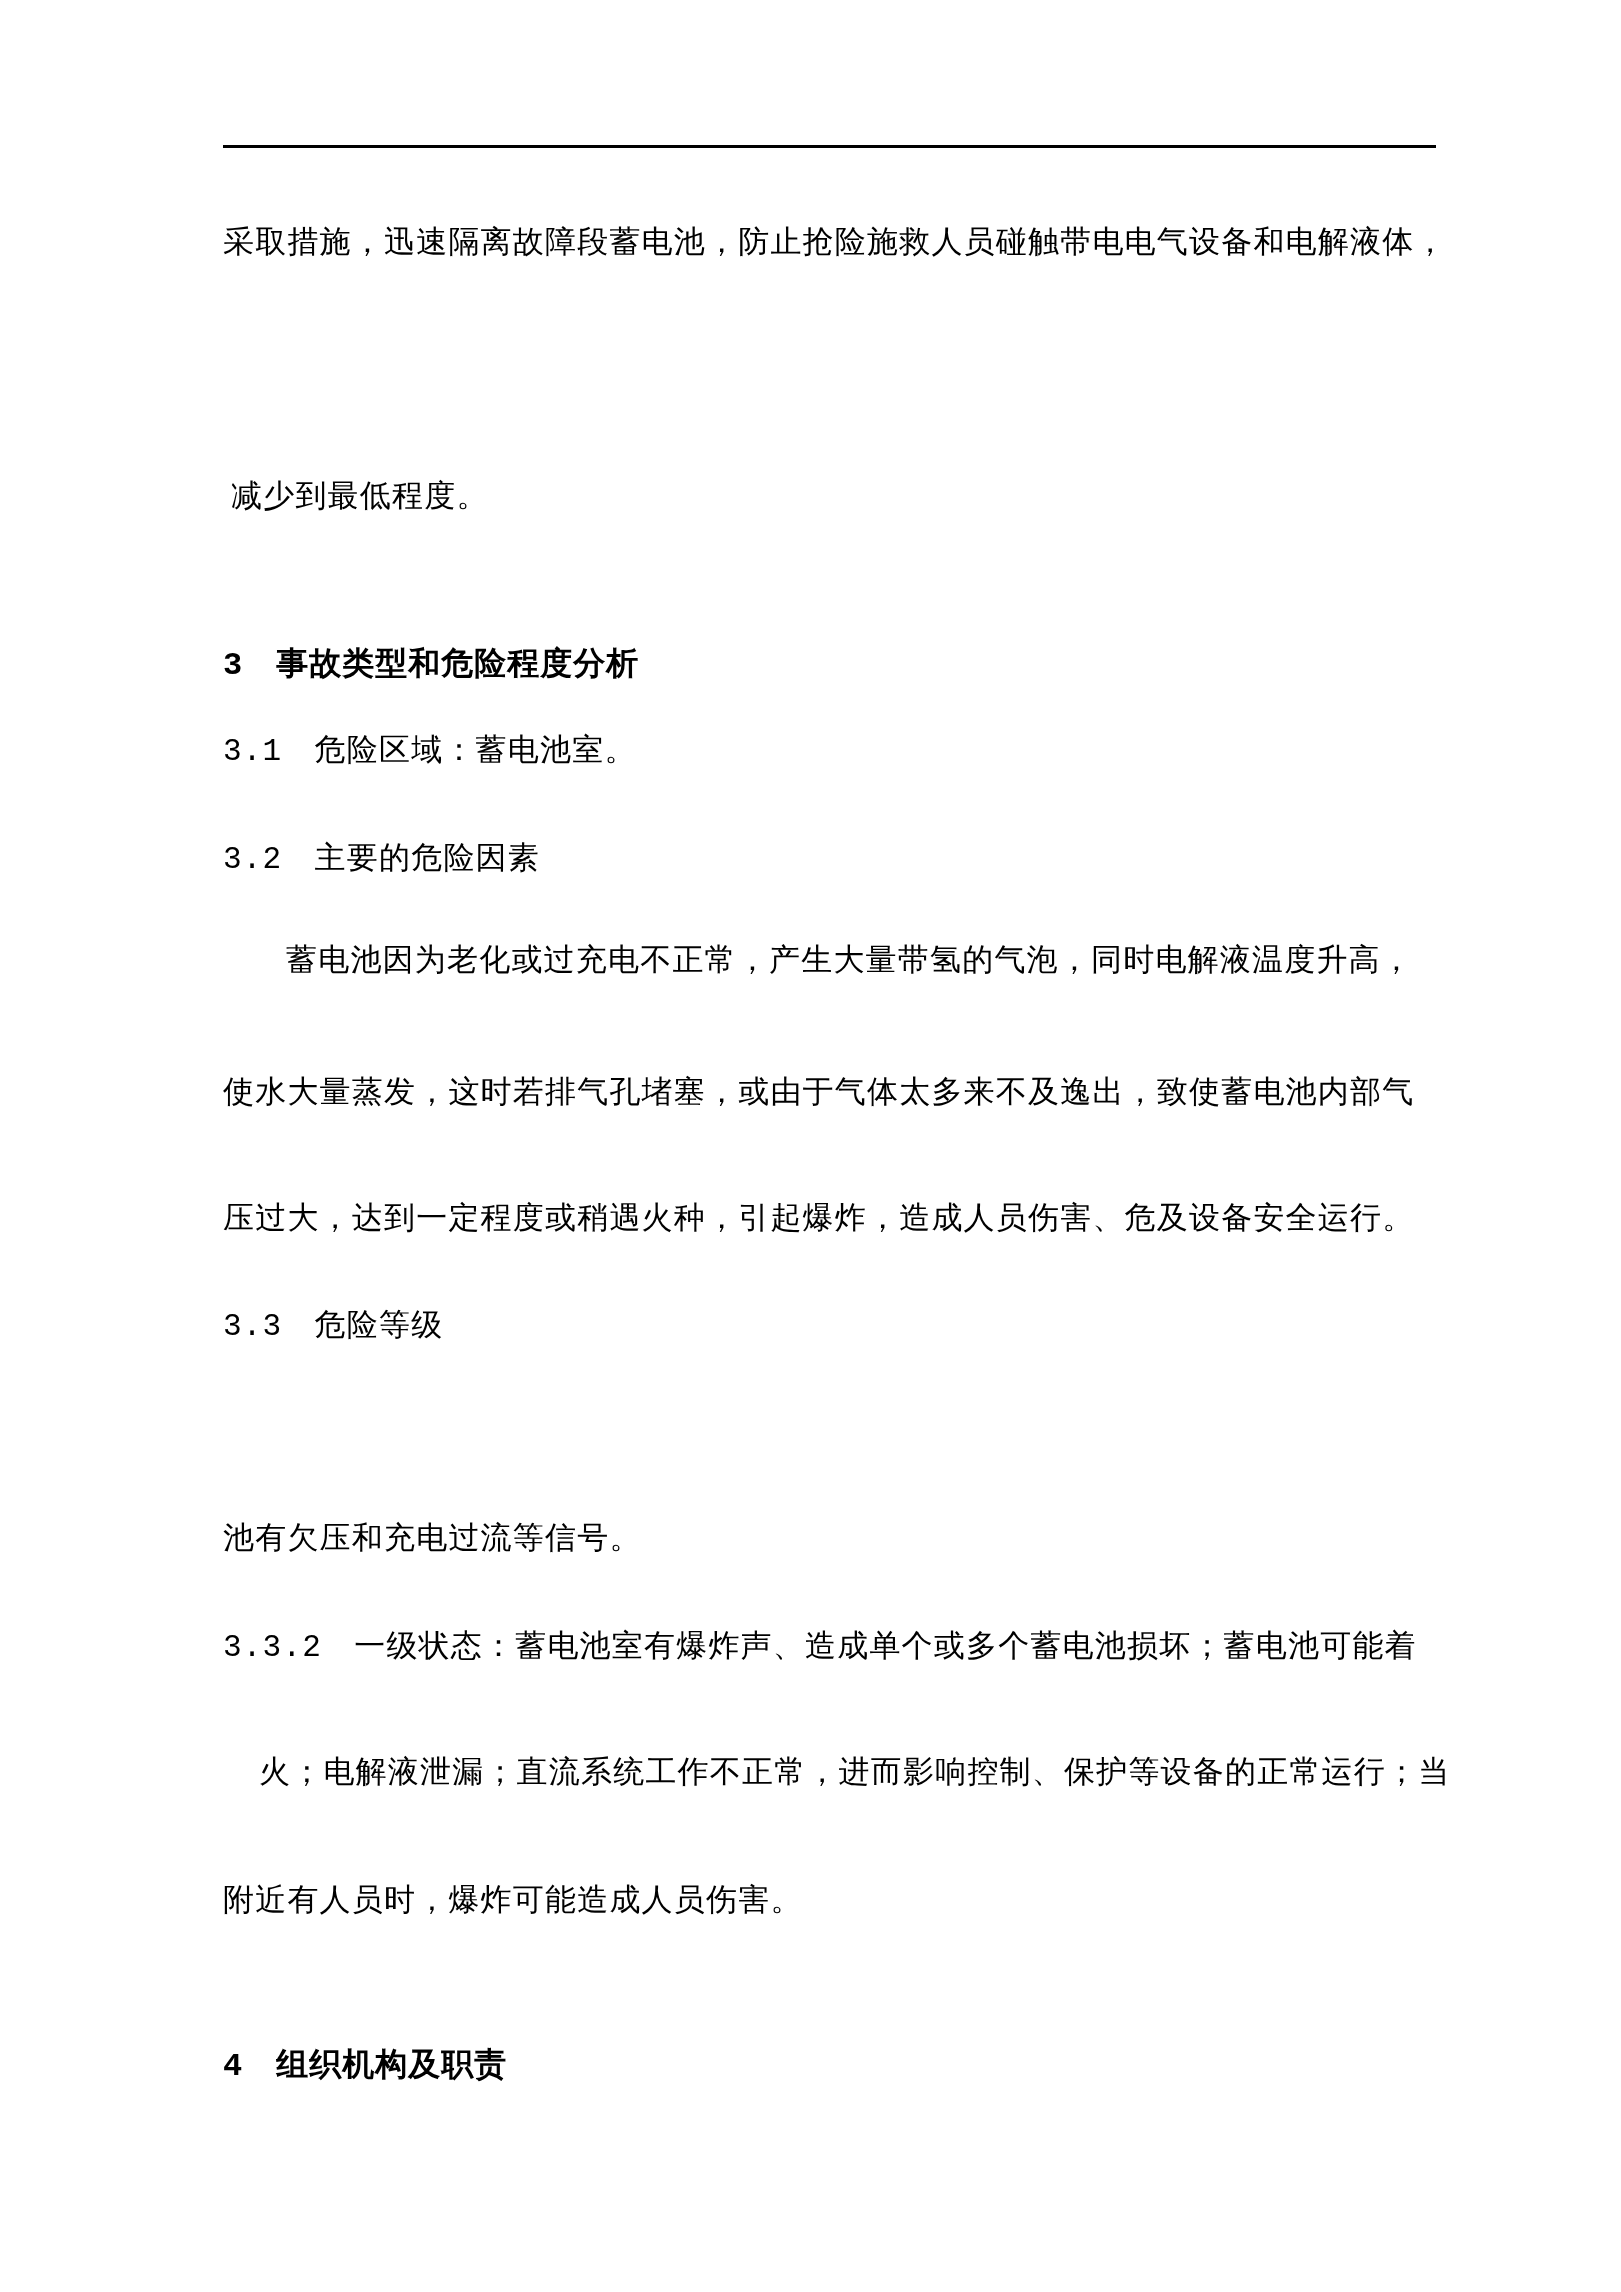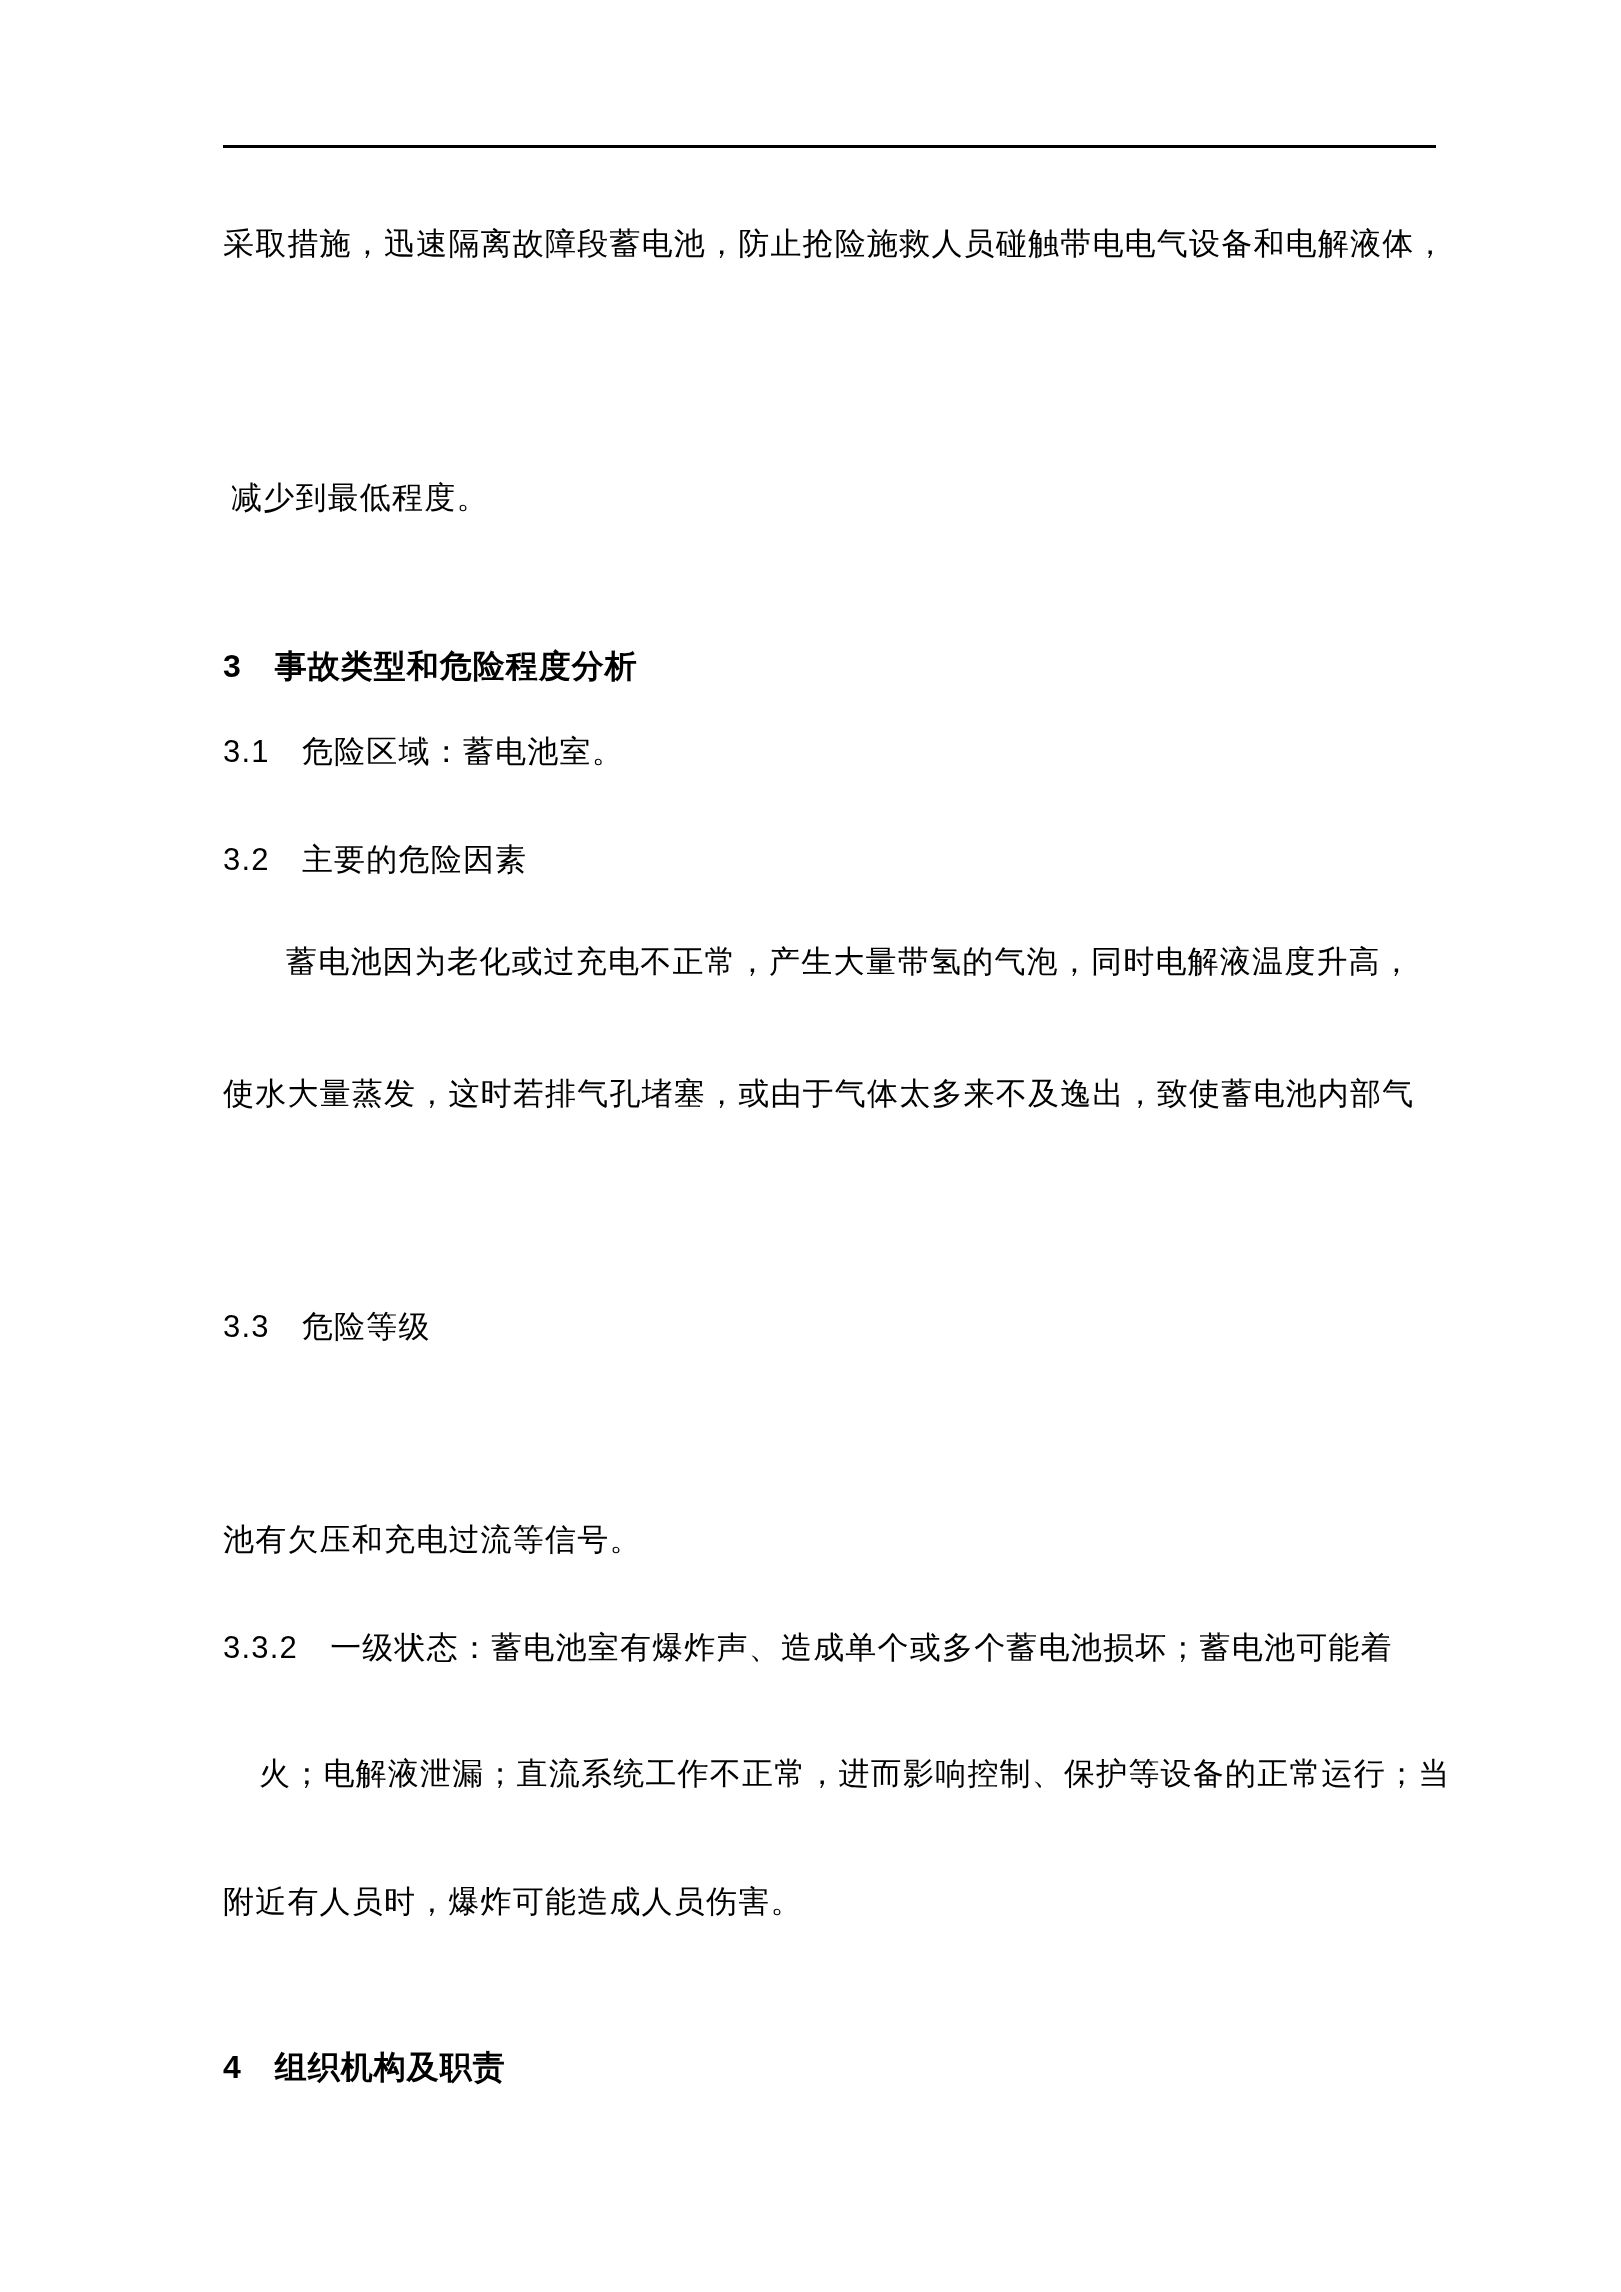--- a/index.html
+++ b/index.html
@@ -5,21 +5,21 @@
   html, body {
     margin: 0;
     padding: 0;
     background: #ffffff;
   }
   .page {
     position: relative;
     width: 1621px;
     height: 2293px;
     background: #ffffff;
-    font-family: Liberation Sans, sans-serif;
+    font-family: Liberation Mono, monospace;
     color: #000000;
     overflow: hidden;
   }
   .header-rule {
     position: absolute;
     left: 223px;
     top: 145px;
     width: 1213px;
     height: 2.9px;
     background: #000000;
@@ -69,20 +69,21 @@
   <div class="line y-intro1">采取措施，迅速隔离故障段蓄电池，防止抢险施救人员碰触带电电气设备和电解液体，</div>
   <div class="line y-intro3">减少到最低程度。</div>
 
   <div class="line heading y-h3">3　事故类型和危险程度分析</div>
 
   <div class="line y-i31">3.1　危险区域：蓄电池室。</div>
   <div class="line y-i32">3.2　主要的危险因素</div>
 
   <div class="line indent y-p32a">蓄电池因为老化或过充电不正常，产生大量带氢的气泡，同时电解液温度升高，</div>
   <div class="line y-p32b">使水大量蒸发，这时若排气孔堵塞，或由于气体太多来不及逸出，致使蓄电池内部气</div>
+  <div class="line y-p32c">压过大，达到一定程度或稍遇火种，引起爆炸，造成人员伤害、危及设备安全运行。</div>
 
   <div class="line y-i33">3.3　危险等级</div>
 
   <div class="line y-i331b">池有欠压和充电过流等信号。</div>
 
   <div class="line y-i332a">3.3.2　一级状态：蓄电池室有爆炸声、造成单个或多个蓄电池损坏；蓄电池可能着</div>
   <div class="line y-i332b">火；电解液泄漏；直流系统工作不正常，进而影响控制、保护等设备的正常运行；当</div>
   <div class="line y-i332c">附近有人员时，爆炸可能造成人员伤害。</div>
 
   <div class="line heading y-h4">4　组织机构及职责</div>

